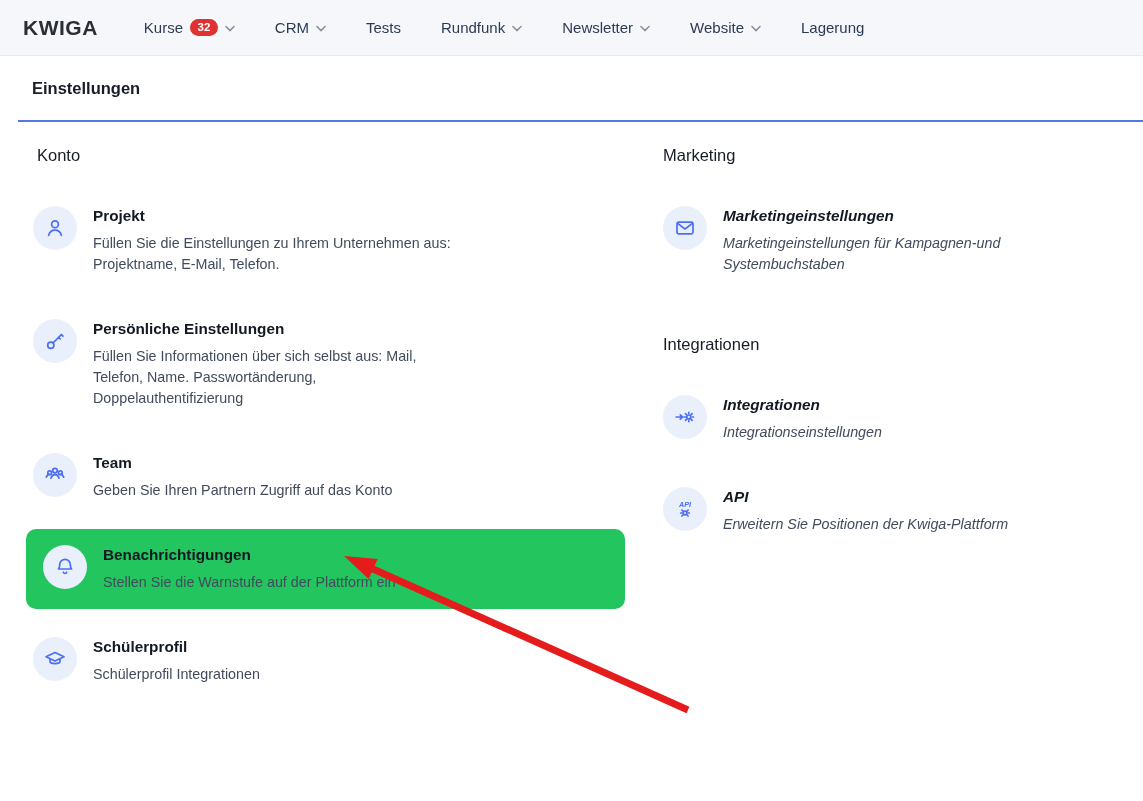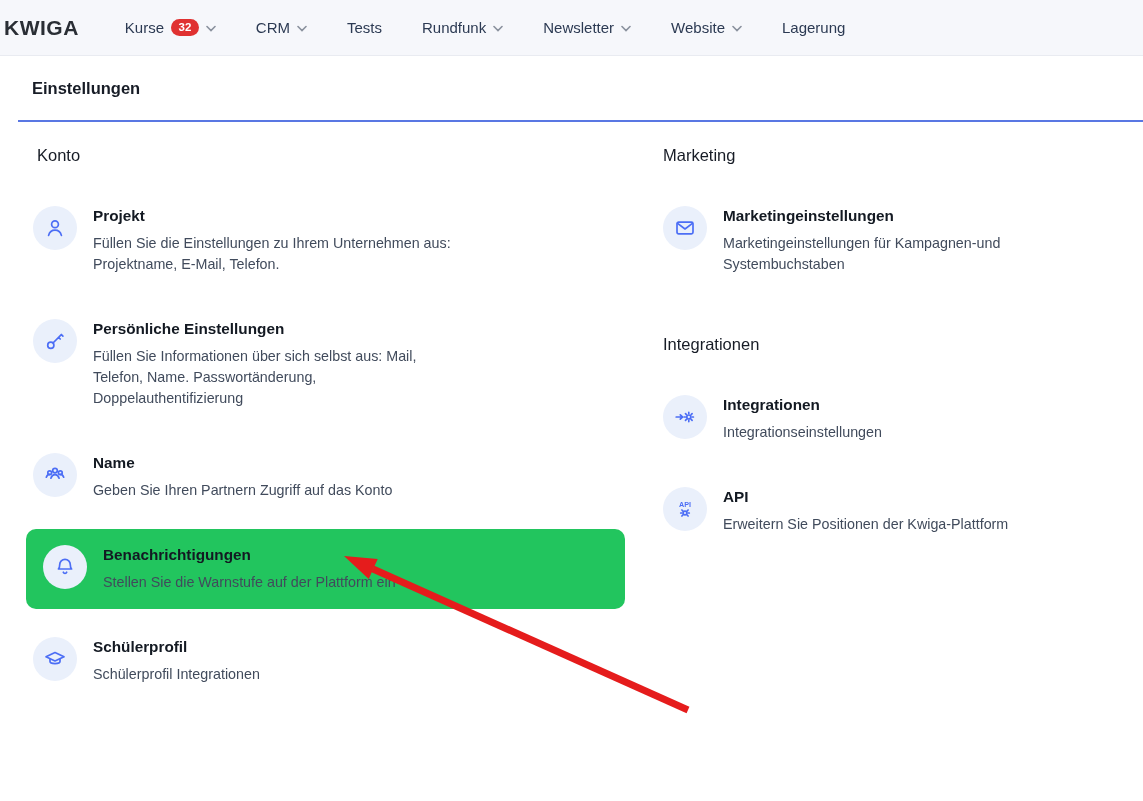--- a/index.html
+++ b/index.html
@@ -12,21 +12,21 @@
     color: #131922;
   }
 
   
   .topbar {
     height: 56px;
     background: #f6f7fb;
     border-bottom: 1px solid #e9ebf1;
     display: flex;
     align-items: center;
-    padding: 0 4px;
+    padding: 0 23px;
   }
   .logo {
     font-size: 21px;
     font-weight: 800;
     letter-spacing: 0.5px;
     color: #2a2e35;
     margin-right: 46px;
     cursor: pointer;
   }
   .nav { display: flex; align-items: center; gap: 40px; }
@@ -66,21 +66,21 @@
 
   .item {
     display: flex; align-items: flex-start;
     padding: 16px 17px;
     border-radius: 10px;
     margin-top: 12px;
     cursor: pointer;
   }
   .items .item:first-child { margin-top: 0; }
   .item.highlighted { background: #22c55e; margin-left: 10px; }
-  .col-right .item { padding-left: 0; padding-right: 0; }
+  .col-right .item { padding-left: 0; padding-right: 0; font-style: italic; }
 
   .item-icon {
     width: 44px; height: 44px; border-radius: 50%;
     background: #eaf0fb;
     display: flex; align-items: center; justify-content: center;
     flex-shrink: 0; margin-right: 16px;
   }
   .item-icon svg { stroke: #4c6ef5; fill: none; stroke-width: 1.7; }
 
   .item-title {
@@ -197,21 +197,21 @@
           <svg width="24" height="24" viewBox="0 0 24 24" stroke-linecap="round">
             <circle cx="12" cy="7.6" r="2.3"></circle>
             <circle cx="6.7" cy="9.7" r="1.9"></circle>
             <circle cx="17.3" cy="9.7" r="1.9"></circle>
             <path d="M7.9 15.2c.8-2.4 2.3-3.6 4.1-3.6s3.3 1.2 4.1 3.6"></path>
             <path d="M3.3 14.2c.6-1.9 1.9-2.9 3.5-2.9"></path>
             <path d="M20.7 14.2c-.6-1.9-1.9-2.9-3.5-2.9"></path>
           </svg>
         </span>
         <div>
-          <div class="item-title">Name</div>
+          <div class="item-title">Team</div>
           <div class="item-desc">Geben Sie Ihren Partnern Zugriff auf das Konto</div>
         </div>
       </div>
 
       <div class="item highlighted">
         <span class="item-icon">
           <svg width="24" height="24" viewBox="0 0 24 24" stroke-linecap="round" stroke-linejoin="round">
             <path d="M12 4.4a5.3 5.3 0 0 0-5.3 5.3c0 2.9-1.3 4.3-1.3 4.3h13.2s-1.3-1.4-1.3-4.3A5.3 5.3 0 0 0 12 4.4z"></path>
             <path d="M10.3 17.2a1.8 1.8 0 0 0 3.4 0"></path>
           </svg>

